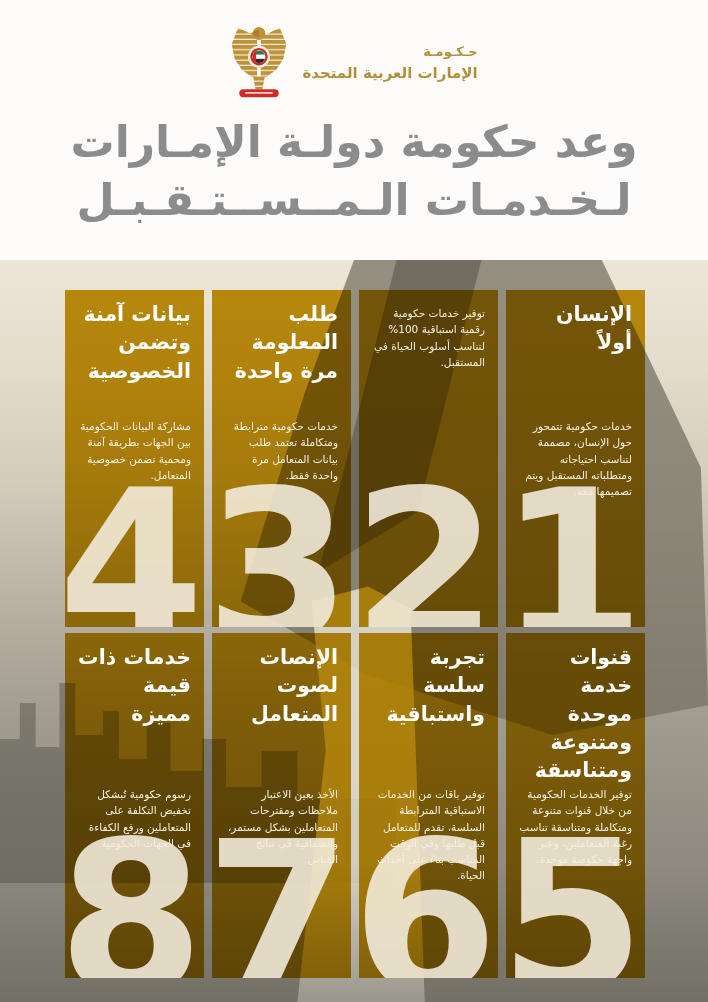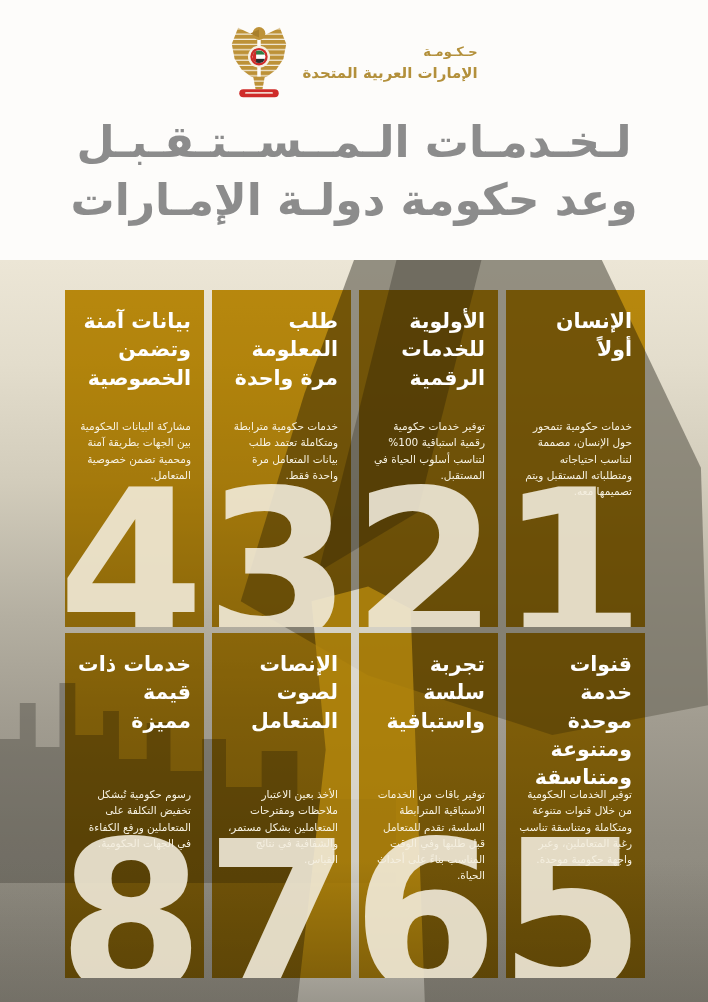--- a/index.html
+++ b/index.html
@@ -35,21 +35,21 @@
            background:linear-gradient(180deg, rgba(118,114,104,0) 0%, rgba(96,93,85,0.5) 100%); }
 
   
   .grid { position:absolute; left:65px; top:30px; width:580px; height:688px; }
   .row { position:absolute; left:0; display:grid; grid-template-columns:repeat(4,139px);
          gap:8px; direction:rtl; }
   .row-top { top:0; height:337px; }
   .row-bottom { top:343px; height:345px; }
   .card { position:relative; overflow:hidden; height:100%; padding:0 13px; }
   .card-bg { position:absolute; inset:0; background:#c8980f; mix-blend-mode:multiply; }
-  .card-title { position:relative; z-index:1; padding-top:17px; color:#ffffff;
+  .card-title { position:relative; z-index:1; padding-top:10px; color:#ffffff;
                 font-weight:bold; font-size:20.5px; line-height:1.38;
                 text-align:right; direction:rtl; }
   .row-top .card-title { height:113px; }
   .row-bottom .card-title { height:138px; }
   .card-desc { position:relative; z-index:1; color:#f7f2e2; font-size:10.5px;
                line-height:1.55; text-align:right; direction:rtl;margin-top:15px; }
   .card-number { position:absolute; z-index:1; left:0; right:0; bottom:-46px;
                  text-align:center; font-size:210px; font-weight:bold; line-height:1;
                  color:rgba(244,238,223,0.88); }
 
@@ -89,22 +89,22 @@
         </g>
         <rect x="16" y="112" width="68" height="14" rx="7" fill="#cf2b29"></rect>
         <rect x="26" y="117" width="48" height="3" rx="1.5" fill="#f6f1e4" opacity="0.85"></rect>
       </svg>
       <div class="brand-text">
         <div class="brand-line1">حـكـومـة</div>
         <div class="brand-line2">الإمارات العربية المتحدة</div>
       </div>
     </div>
     <div class="main-title">
+      <div>وعد حكومة دولـة الإمـارات</div>
       <div>لـخـدمـات الـمــســتـقـبـل</div>
-      <div>وعد حكومة دولـة الإمـارات</div>
     </div>
   </div>
 
   <div class="photo">
     <div class="layer flag-a"></div>
     <div class="layer flag-b"></div>
     <div class="layer skyline"></div>
     <div class="layer person"></div>
     <div class="layer water"></div>
 
@@ -112,21 +112,20 @@
 
       <div class="row row-top">
         <div class="card">
           <div class="card-bg"></div>
           <div class="card-title">الإنسان أولاً</div>
           <div class="card-desc">خدمات حكومية تتمحور حول الإنسان، مصممة لتناسب احتياجاته ومتطلباته المستقبل ويتم تصميمها معه.</div>
           <div class="card-number">1</div>
         </div>
         <div class="card">
           <div class="card-bg"></div>
-          <div class="card-title">الأولوية للخدمات الرقمية</div>
           <div class="card-desc">توفير خدمات حكومية رقمية استباقية 100% لتناسب أسلوب الحياة في المستقبل.</div>
           <div class="card-number">2</div>
         </div>
         <div class="card">
           <div class="card-bg"></div>
           <div class="card-title">طلب المعلومة مرة واحدة</div>
           <div class="card-desc">خدمات حكومية مترابطة ومتكاملة تعتمد طلب بيانات المتعامل مرة واحدة فقط.</div>
           <div class="card-number">3</div>
         </div>
         <div class="card">

